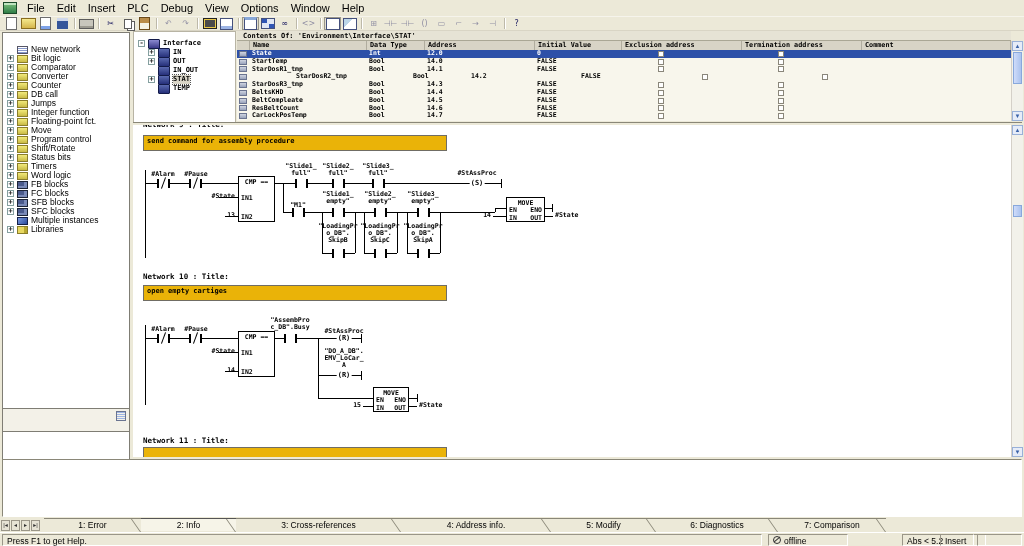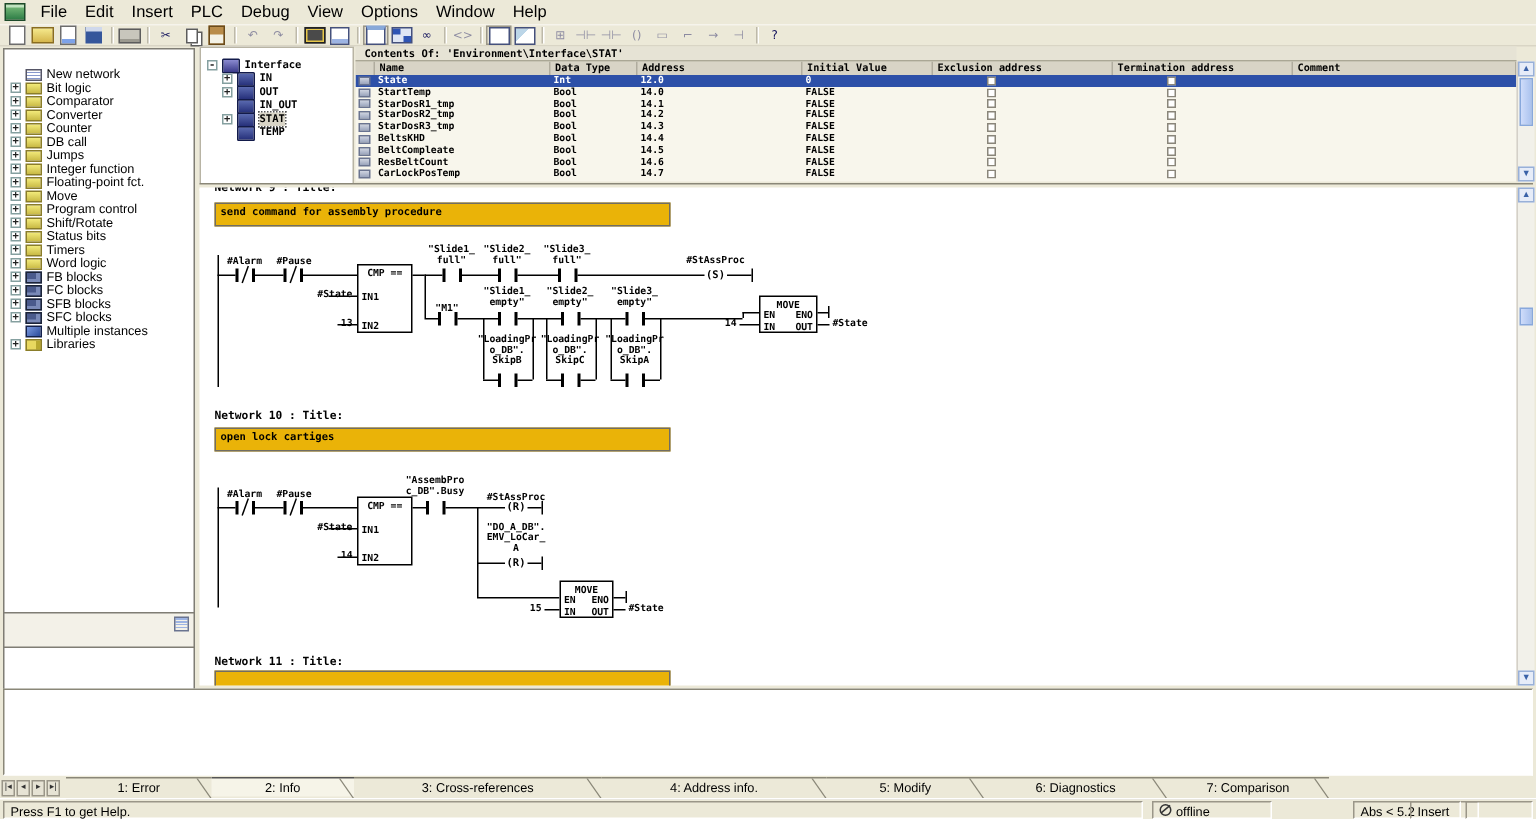--- a/index.html
+++ b/index.html
@@ -435,21 +435,21 @@
         <span class="tc" style="width: 120px; display: flex;">
           <span class="cbx"></span>
         </span>
         <span class="tc" style="width: 120px; display: flex;">
           <span class="cbx"></span>
         </span>
         <span class="tc" style="width: 149px;"></span>
       </div>
       <div class="trw">
         <span class="rowic" style="width: 8px; flex: 0 0 auto; margin-right: 2px;"></span>
-        <span class="tc" style="width: 117px;">StarDosR2_tmp</span>
+        <span class="tc" style="width: 117px; margin-left: 44px;">StarDosR2_tmp</span>
         <span class="tc" style="width: 58px;">Bool</span>
         <span class="tc" style="width: 110px;">14.2</span>
         <span class="tc" style="width: 87px;">FALSE</span>
         <span class="tc" style="width: 120px; display: flex;">
           <span class="cbx"></span>
         </span>
         <span class="tc" style="width: 120px; display: flex;">
           <span class="cbx"></span>
         </span>
         <span class="tc" style="width: 149px;"></span>
@@ -621,21 +621,21 @@
       <div class="pinr" style="top:17px">OUT</div>
     </div>
     <div class="ll r" style="left:358px;top:87px">14</div>
     <div class="hw" style="left:360px;top:91px;width:13px"></div>
     <div class="hw" style="left:412px;top:83px;width:7px"></div>
     <div class="vw" style="left:419px;top:79px;height:8px"></div>
     <div class="hw" style="left:412px;top:91px;width:8px"></div>
     <div class="ll la" style="left:422px;top:87px">#State</div>
 
     <div class="nh" style="left:10px;top:148px"><b>Network 10</b><span> : Title:</span></div>
-    <div class="ncmt" style="left:10px;top:160px;width:304px;height:16px">open lock cartiges</div>
+    <div class="ncmt" style="left:10px;top:160px;width:304px;height:16px">open empty cartiges</div>
 
     <div class="vw" style="left:12px;top:200px;height:80px"></div>
     <div class="hw" style="left:12px;top:213px;width:93px"></div>
     <div class="ll" style="left:30px;top:201px">#Alarm</div>
     <div class="ct nc" style="left:24px;top:209px"></div>
     <div class="ll" style="left:63px;top:201px">#Pause</div>
     <div class="ct nc" style="left:56px;top:209px"></div>
 
     <div class="lbx" style="left:105px;top:206px;width:37px;height:46px">
       <div class="bt">CMP ==</div>

